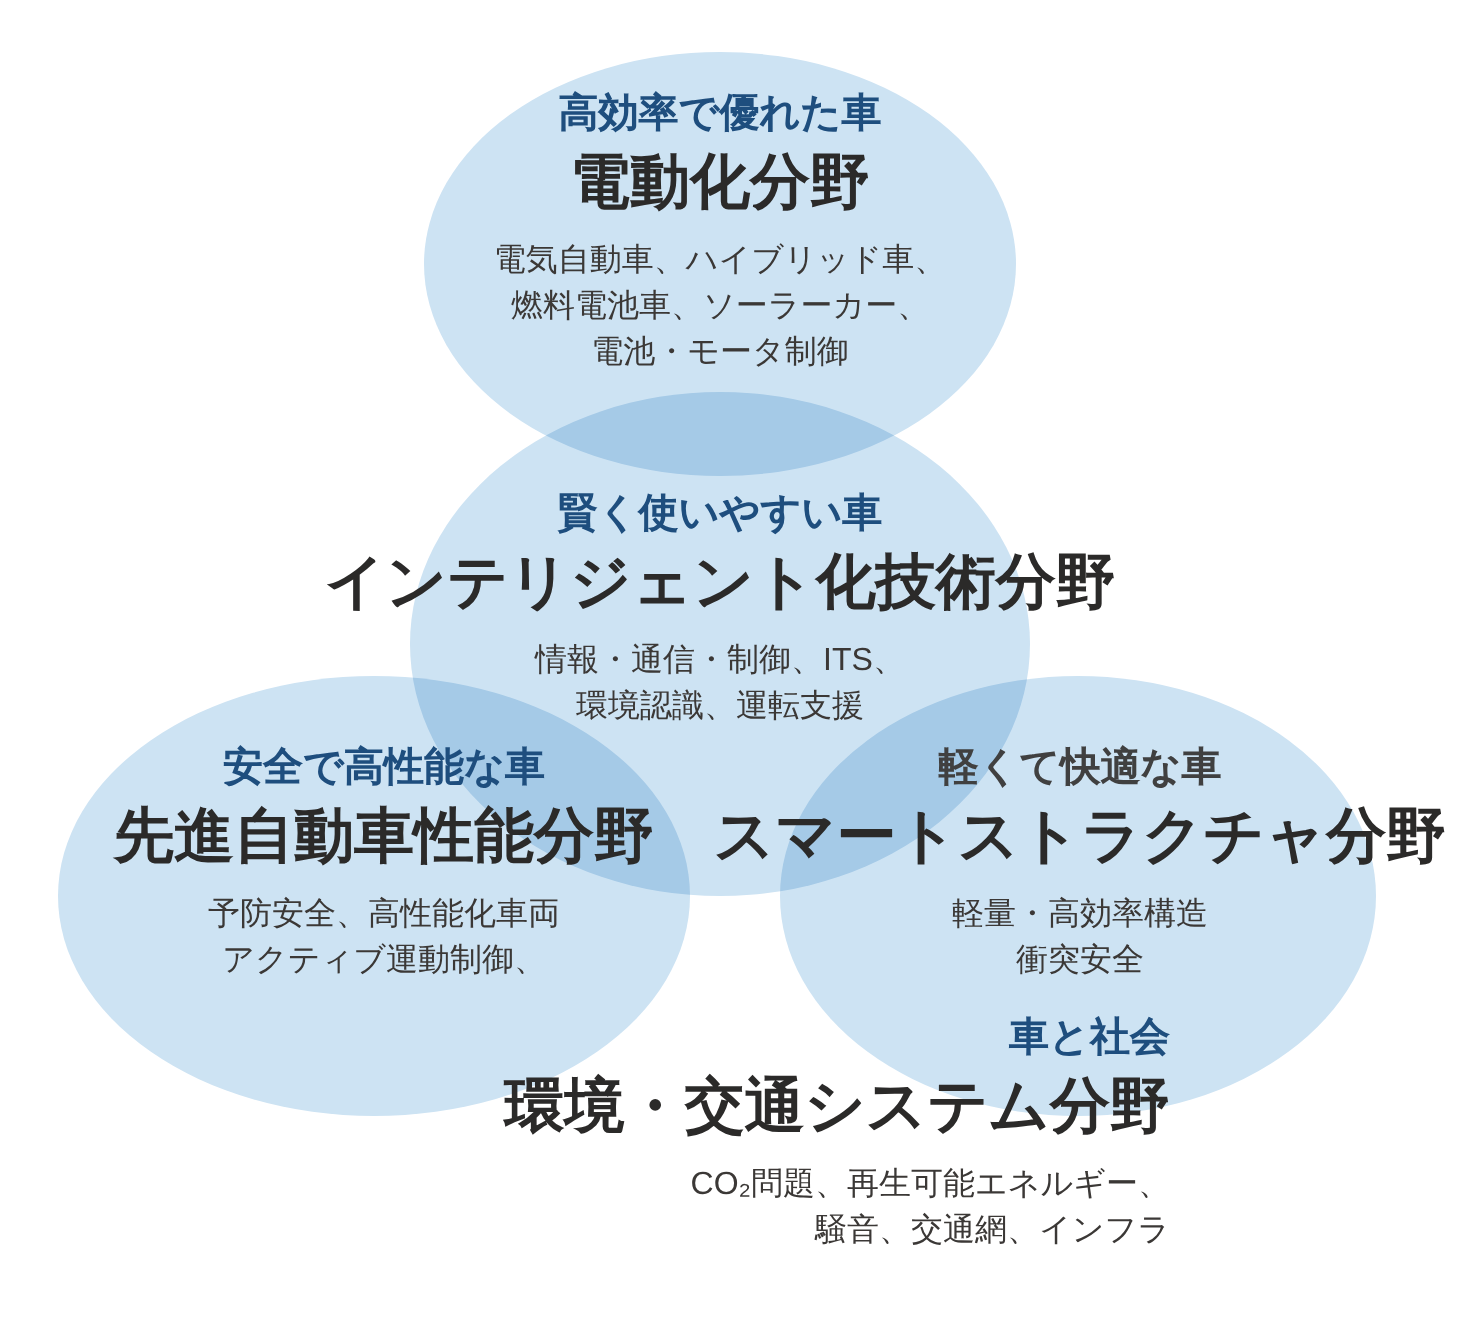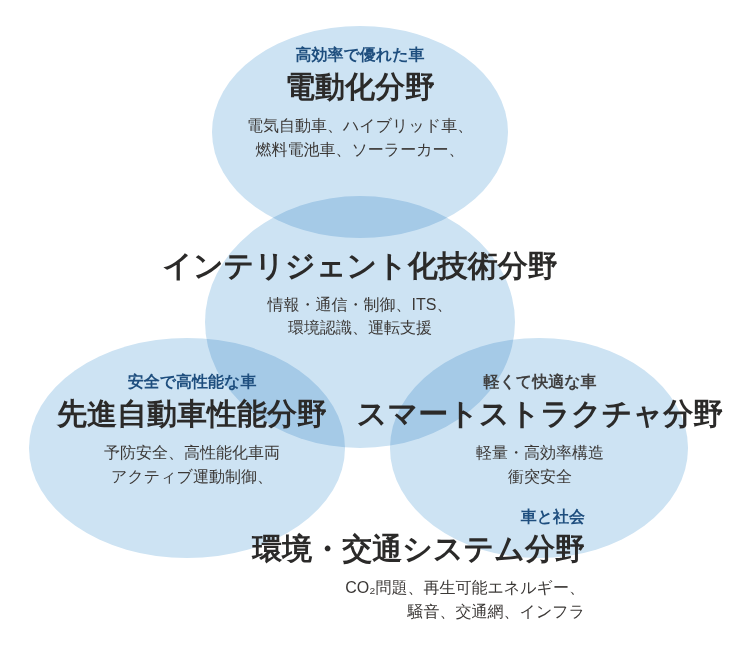--- a/index.html
+++ b/index.html
@@ -29,21 +29,21 @@
     position: absolute;
     text-align: center;
   }
   .g-top    { left: 175px; top:  46px; width: 370px; }
   .g-mid    { left: 160px; top: 246px; width: 400px; }
   .g-left   { left:  10px; top: 373px; width: 364px; }
   .g-right  { left: 355px; top: 373px; width: 370px; }
   .g-bottom { left: 145px; top: 508px; width: 440px; text-align: right; }
 
   .tagline {
-    font-size: 16px;
+    font-size: 20px;
     font-weight: bold;
     line-height: 1.15;
     margin-bottom: 3px;
   }
   .title {
     font-size: 30px;
     font-weight: bold;
     line-height: 1.3;
     margin-bottom: 8px;
   }
@@ -60,23 +60,25 @@
   <div class="ellipse e-top" style="background: rgb(205, 227, 243);"></div>
   <div class="ellipse e-mid" style="background: rgb(205, 227, 243);"></div>
   <div class="ellipse e-left" style="background: rgb(205, 227, 243);"></div>
   <div class="ellipse e-right" style="background: rgb(205, 227, 243);"></div>
 
   <div class="group g-top">
     <div class="tagline" style="color: rgb(30, 78, 126);">高効率で優れた車</div>
     <div class="title" style="color: rgb(43, 42, 41);">電動化分野</div>
     <div class="body-line" style="color: rgb(59, 56, 54);">電気自動車、ハイブリッド車、</div>
     <div class="body-line" style="color: rgb(59, 56, 54);">燃料電池車、ソーラーカー、</div>
+    <div class="body-line" style="color: rgb(59, 56, 54);">電池・モータ制御</div>
   </div>
 
   <div class="group g-mid">
+    <div class="tagline" style="color: rgb(30, 78, 126);">賢く使いやすい車</div>
     <div class="title" style="color: rgb(43, 42, 41);">インテリジェント化技術分野</div>
     <div class="body-line" style="color: rgb(59, 56, 54);">情報・通信・制御、ITS、</div>
     <div class="body-line" style="color: rgb(59, 56, 54);">環境認識、運転支援</div>
   </div>
 
   <div class="group g-left">
     <div class="tagline" style="color: rgb(30, 78, 126);">安全で高性能な車</div>
     <div class="title" style="color: rgb(43, 42, 41);">先進自動車性能分野</div>
     <div class="body-line" style="color: rgb(59, 56, 54);">予防安全、高性能化車両</div>
     <div class="body-line" style="color: rgb(59, 56, 54);">アクティブ運動制御、</div>

